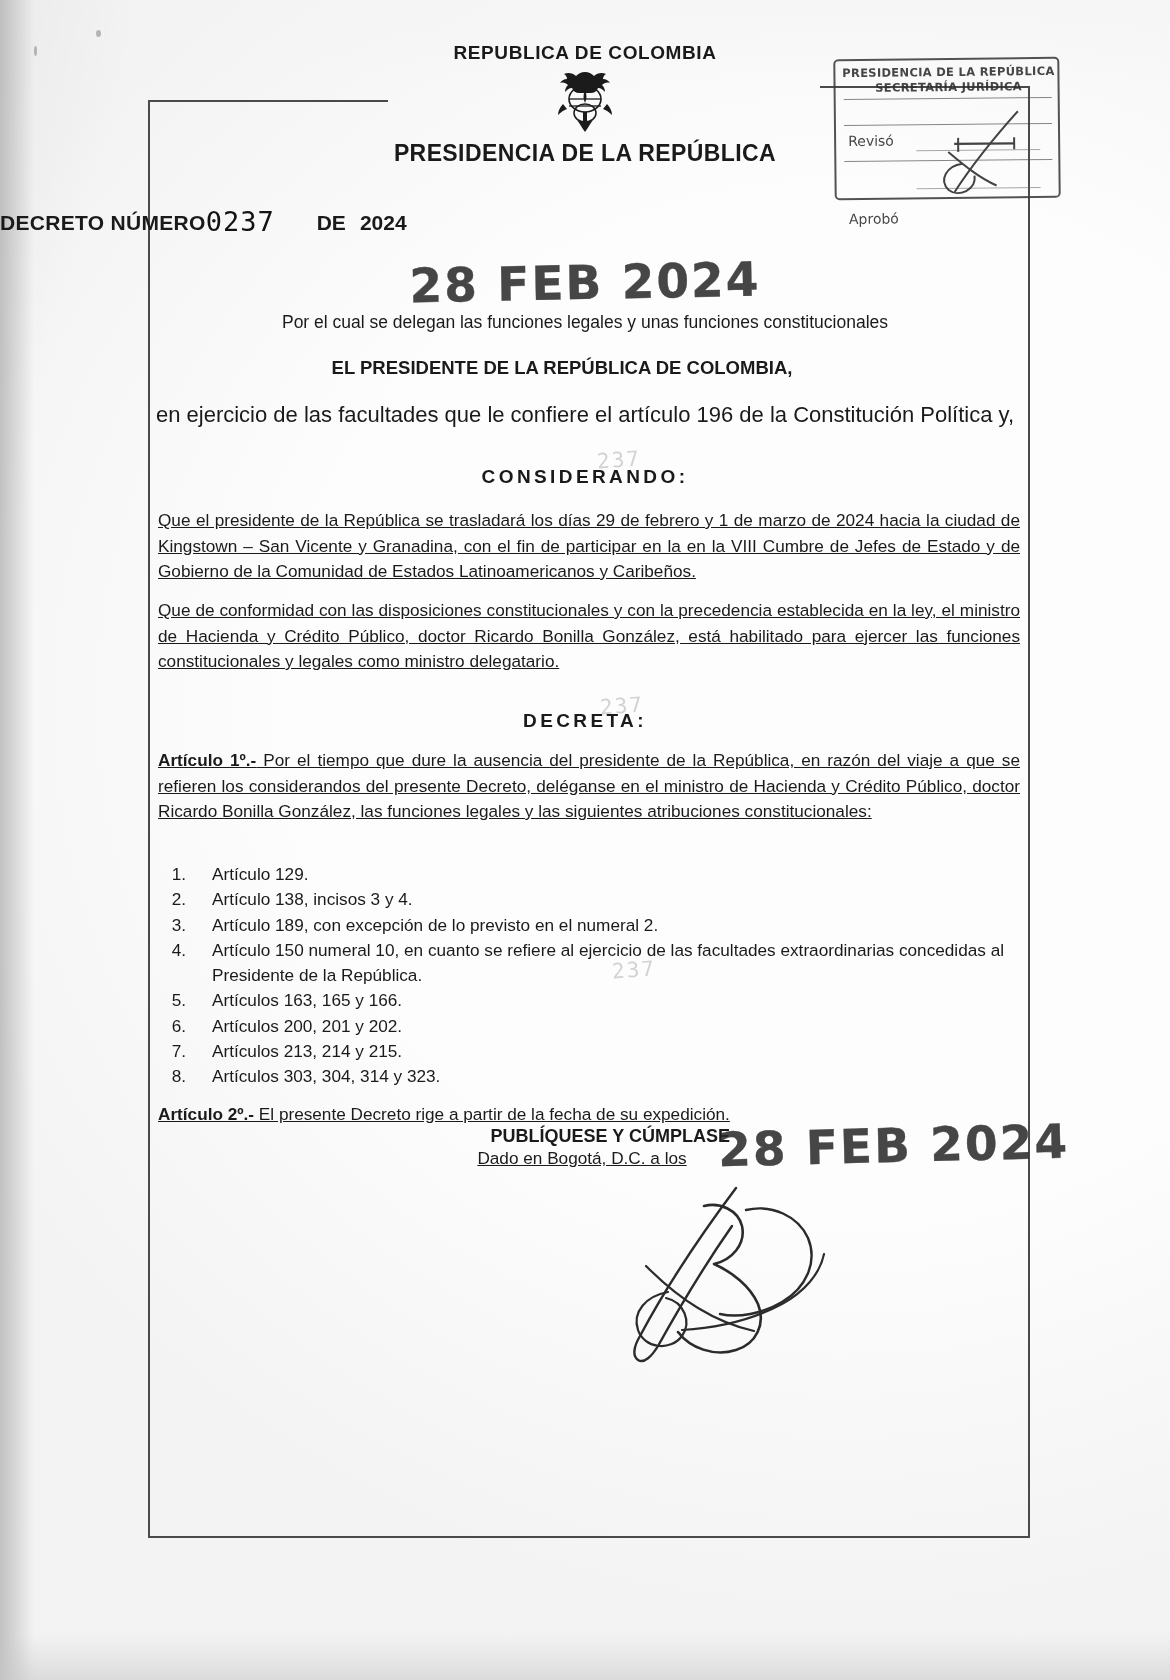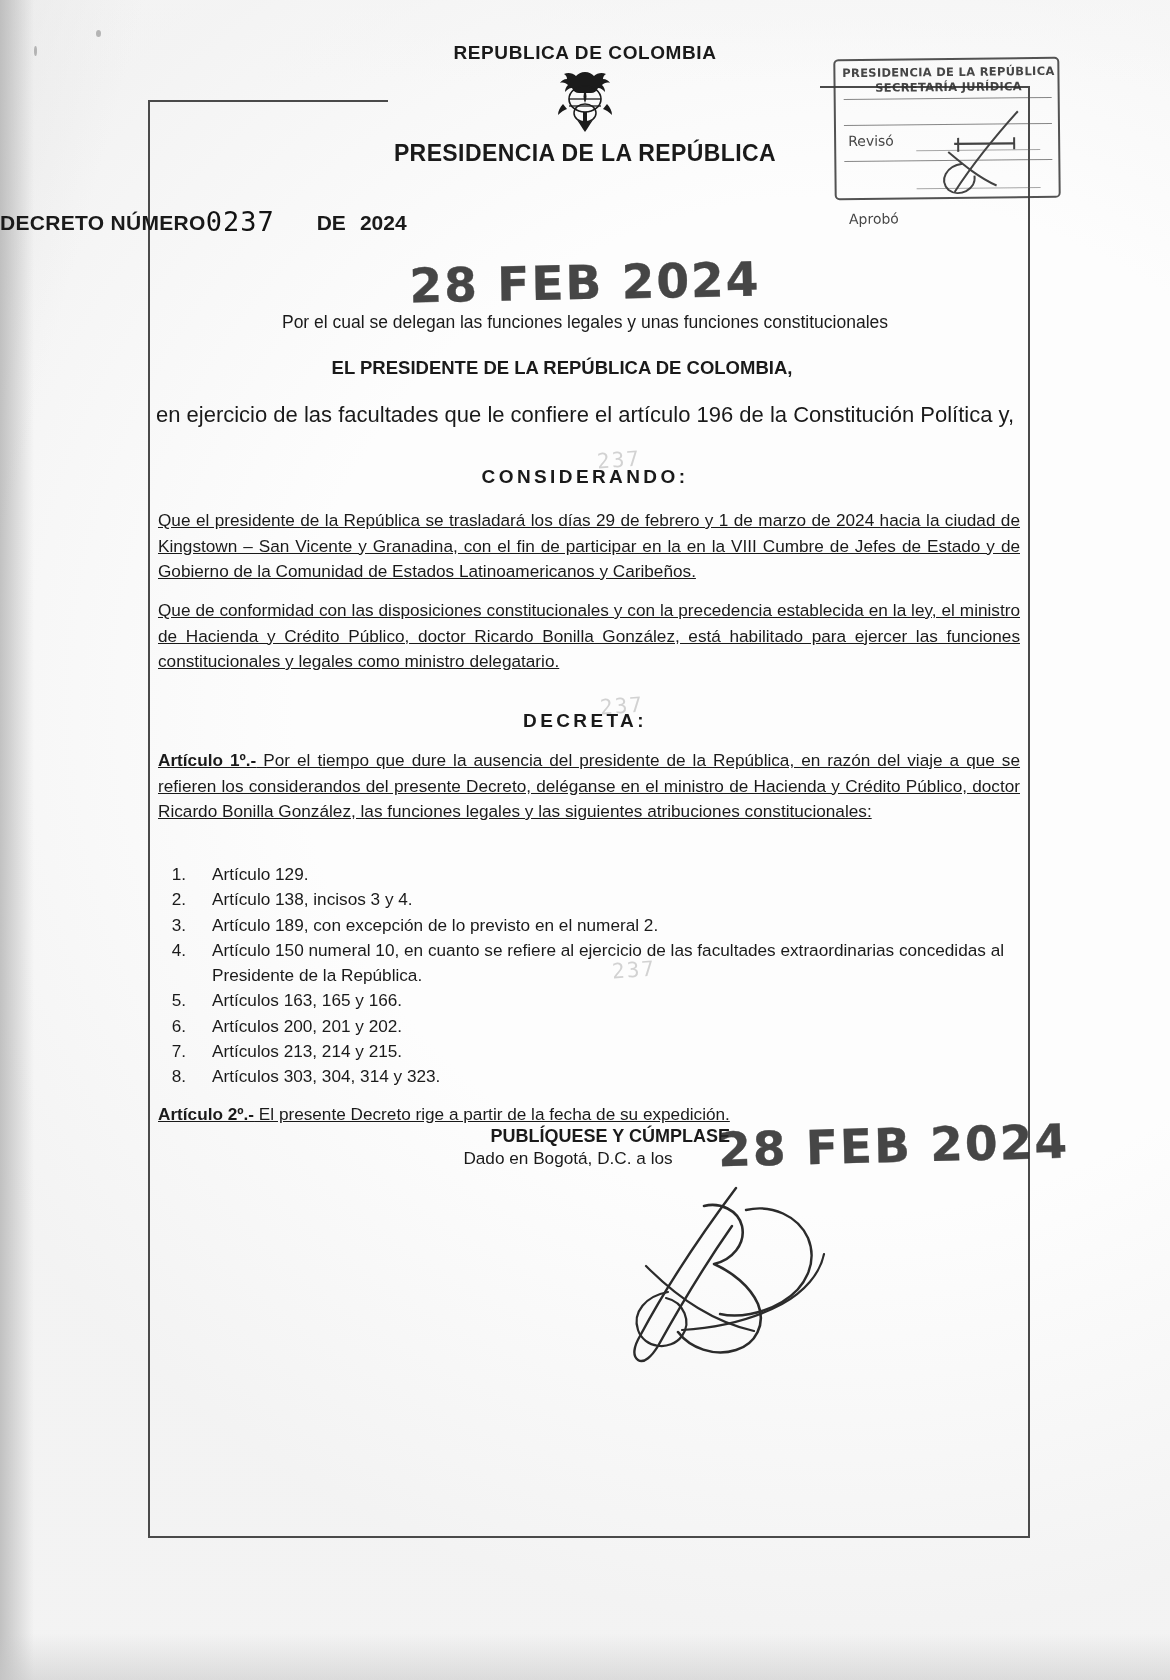--- a/index.html
+++ b/index.html
@@ -144,22 +144,22 @@
   .li { display: flex; font-size: 17.2px; line-height: 25.3px; }
   .li-n { width: 54px; flex: none; text-align: right; padding-right: 26px; }
   .li-t { flex: 1; }
 
   
   .sig-pub {
     position: absolute; left: 430px; top: 1126px; width: 300px;
     text-align: right; font-weight: bold; font-size: 18px;
   }
   .sig-dado {
-    position: absolute; left: 418px; top: 1148px; width: 300px;
-    text-align: center; font-size: 17.2px;
+    position: absolute; left: 432px; top: 1148px; width: 300px;
+    text-align: center; font-size: 17.2px; text-decoration: underline;
   }
   .stampdate-sig {
     position: absolute; left: 718px; top: 1118px;
     font-size: 47px; transform: rotate(-1.4deg);
   }
   .signature { position: absolute; left: 586px; top: 1180px; width: 300px; height: 200px; }
 </style>
 </head>
 <body>
 

